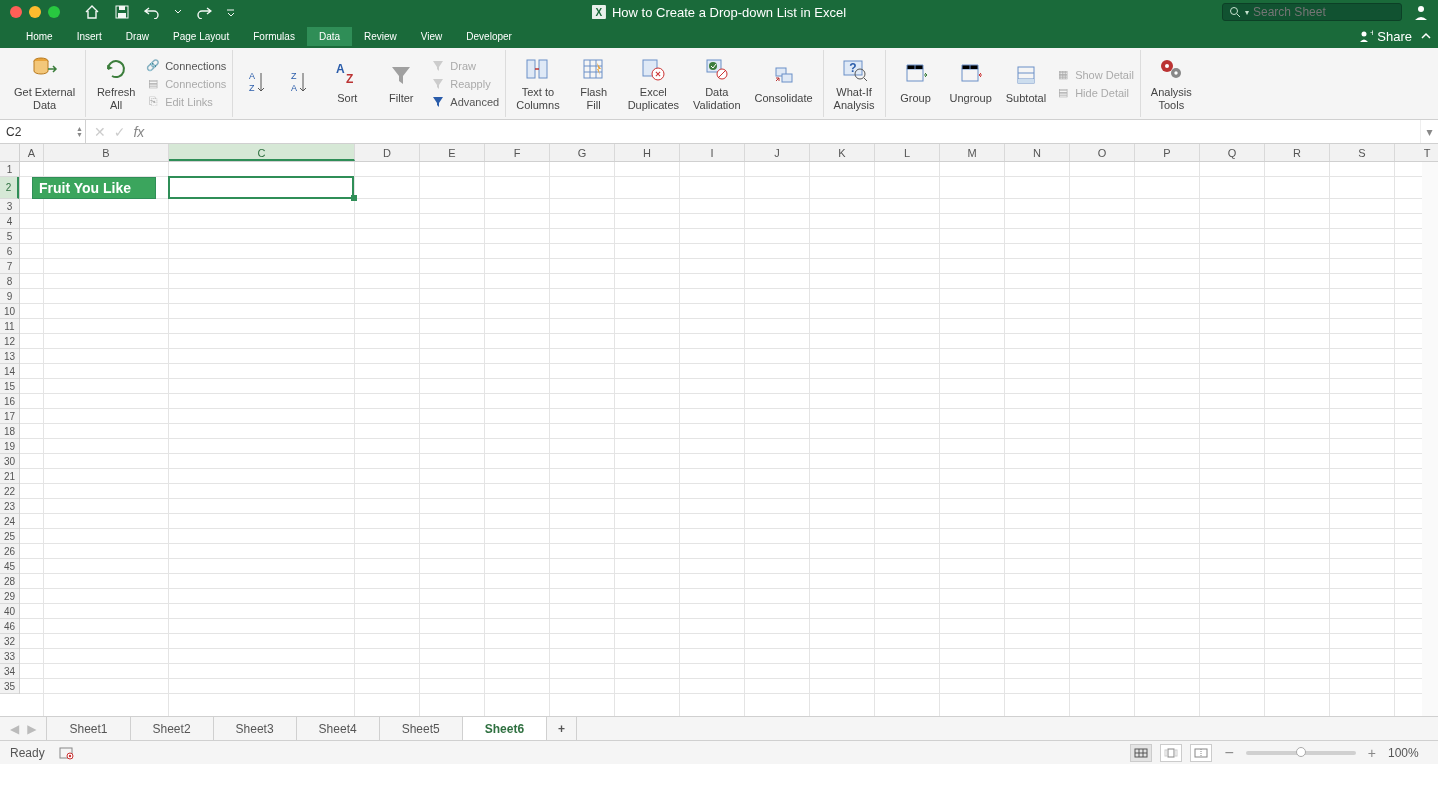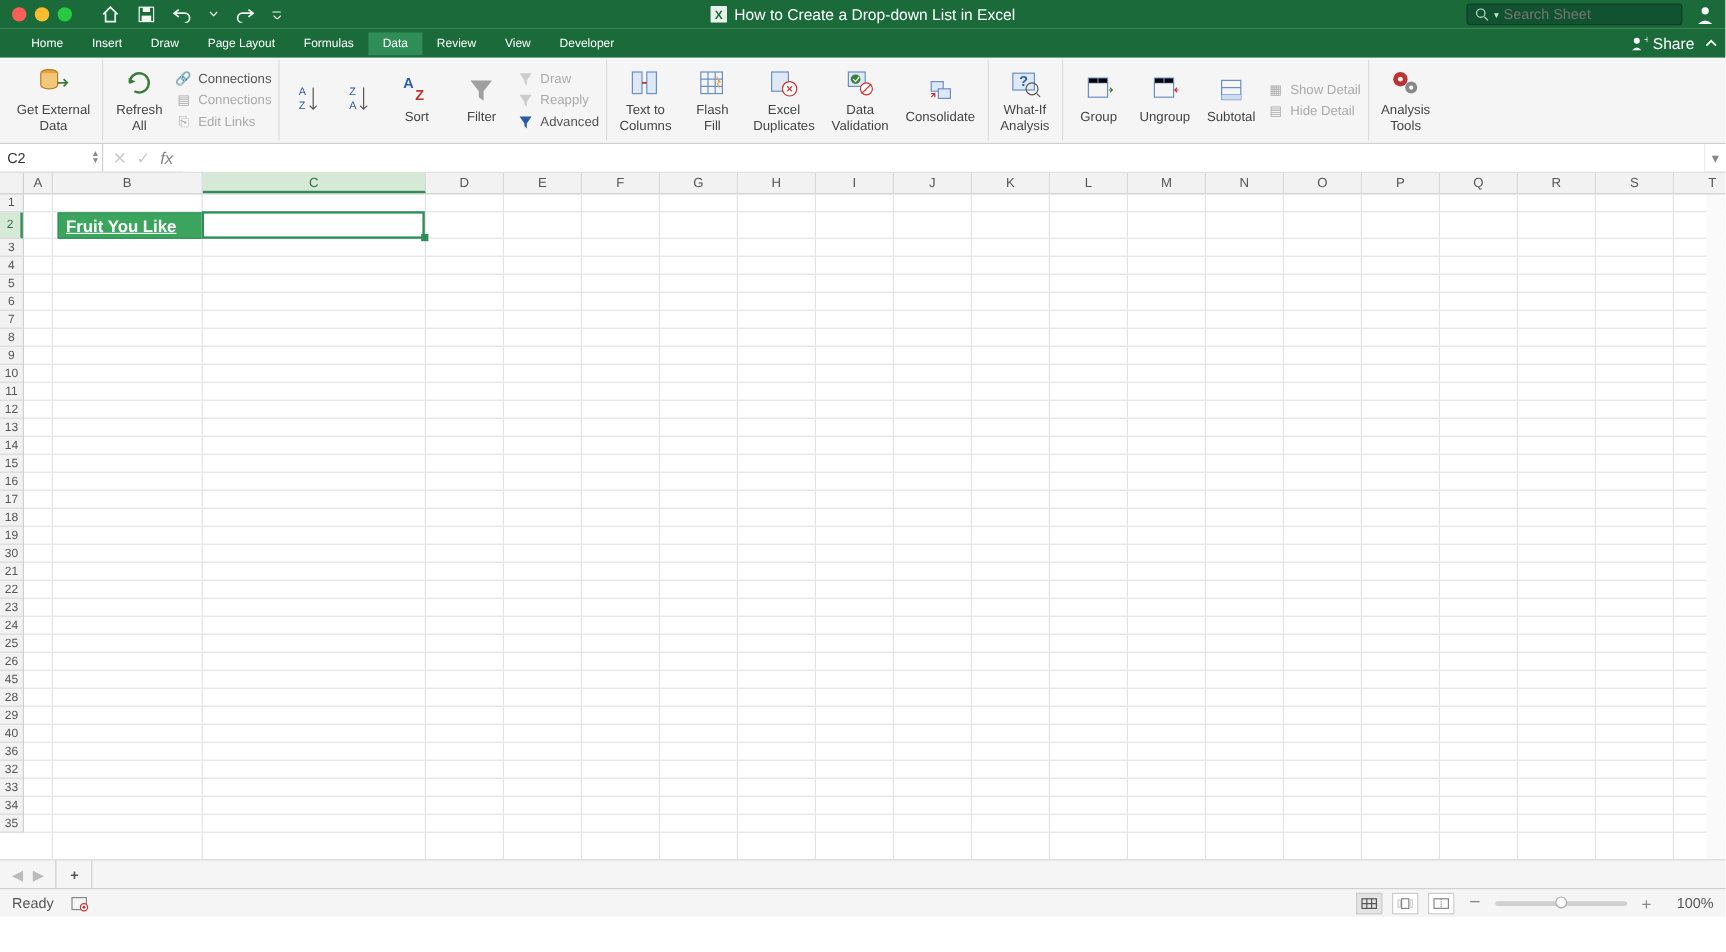--- a/index.html
+++ b/index.html
@@ -485,21 +485,21 @@
       <div class="row-h">21</div>
       <div class="row-h">22</div>
       <div class="row-h">23</div>
       <div class="row-h">24</div>
       <div class="row-h">25</div>
       <div class="row-h">26</div>
       <div class="row-h">45</div>
       <div class="row-h">28</div>
       <div class="row-h">29</div>
       <div class="row-h">40</div>
-      <div class="row-h">36</div>
+      <div class="row-h">46</div>
       <div class="row-h">32</div>
       <div class="row-h">33</div>
       <div class="row-h">34</div>
       <div class="row-h">35</div>
     </div>
   <div class="cells" id="cells">
       <div class="gridlines-h" style="top: 14px;"></div>
       <div class="gridlines-h" style="top: 36px;"></div>
       <div class="gridlines-h" style="top: 51px;"></div>
       <div class="gridlines-h" style="top: 66px;"></div>
@@ -546,32 +546,40 @@
       <div class="gridlines-v" style="left: 789px;"></div>
       <div class="gridlines-v" style="left: 854px;"></div>
       <div class="gridlines-v" style="left: 919px;"></div>
       <div class="gridlines-v" style="left: 984px;"></div>
       <div class="gridlines-v" style="left: 1049px;"></div>
       <div class="gridlines-v" style="left: 1114px;"></div>
       <div class="gridlines-v" style="left: 1179px;"></div>
       <div class="gridlines-v" style="left: 1244px;"></div>
       <div class="gridlines-v" style="left: 1309px;"></div>
       <div class="gridlines-v" style="left: 1374px;"></div>
-      <div class="cell-b2" style="left: 28px; top: 15px; width: 124px; height: 22px; text-decoration: underline;">Fruit You Like</div>
+      <div class="cell-b2" style="left: 12px; top: 15px; width: 124px; height: 22px;">Fruit You Like</div>
       <div class="sel-cell" style="left: 148px; top: 14px; width: 186px; height: 23px;"></div>
       <div class="sel-handle" style="left: 331px; top: 33px;"></div>
     </div>
   <div class="vscroll"></div>
 </div>
 
 <div class="sheet-bar">
   <div class="sheet-nav">
     <span style="color:#bbb;">◀</span>
     <span style="color:#bbb;">▶</span>
   </div>
+  <div class="sheet-tabs" id="sheet-tabs">
+      <div class="sheet-tab">Sheet1</div>
+      <div class="sheet-tab">Sheet2</div>
+      <div class="sheet-tab">Sheet3</div>
+      <div class="sheet-tab">Sheet4</div>
+      <div class="sheet-tab">Sheet5</div>
+      <div class="sheet-tab active">Sheet6</div>
+    </div>
   <div class="sheet-add">+</div>
   <div class="hscroll-space"></div>
 </div>
 
 <div class="status">
   <span>Ready</span>
   <span style="margin-left:14px;">
       <svg width="16" height="14">
         <rect x="1" y="2" width="12" height="10" fill="none" stroke="#888"></rect>
         <circle cx="11" cy="10" r="3" fill="#fff" stroke="#c33"></circle>
@@ -596,15 +604,15 @@
         <svg width="14" height="10">
           <rect x="1" y="1" width="12" height="8" fill="none" stroke="#888"></rect>
           <line x1="7" y1="1" x2="7" y2="9" stroke="#888" stroke-dasharray="1"></line>
         </svg>
       </div>
     <span style="font-size:16px; color:#888; padding:0 4px;">−</span>
     <div class="zoom-slider">
         <div class="zoom-thumb" style="left:50px;"></div>
       </div>
     <span style="font-size:14px; color:#888; padding:0 4px;">+</span>
-    <span style="min-width:40px; text-align:right;">100%</span>
+    <span style="min-width:40px; ">100%</span>
   </div>
 </div>
 
 </body></html>

